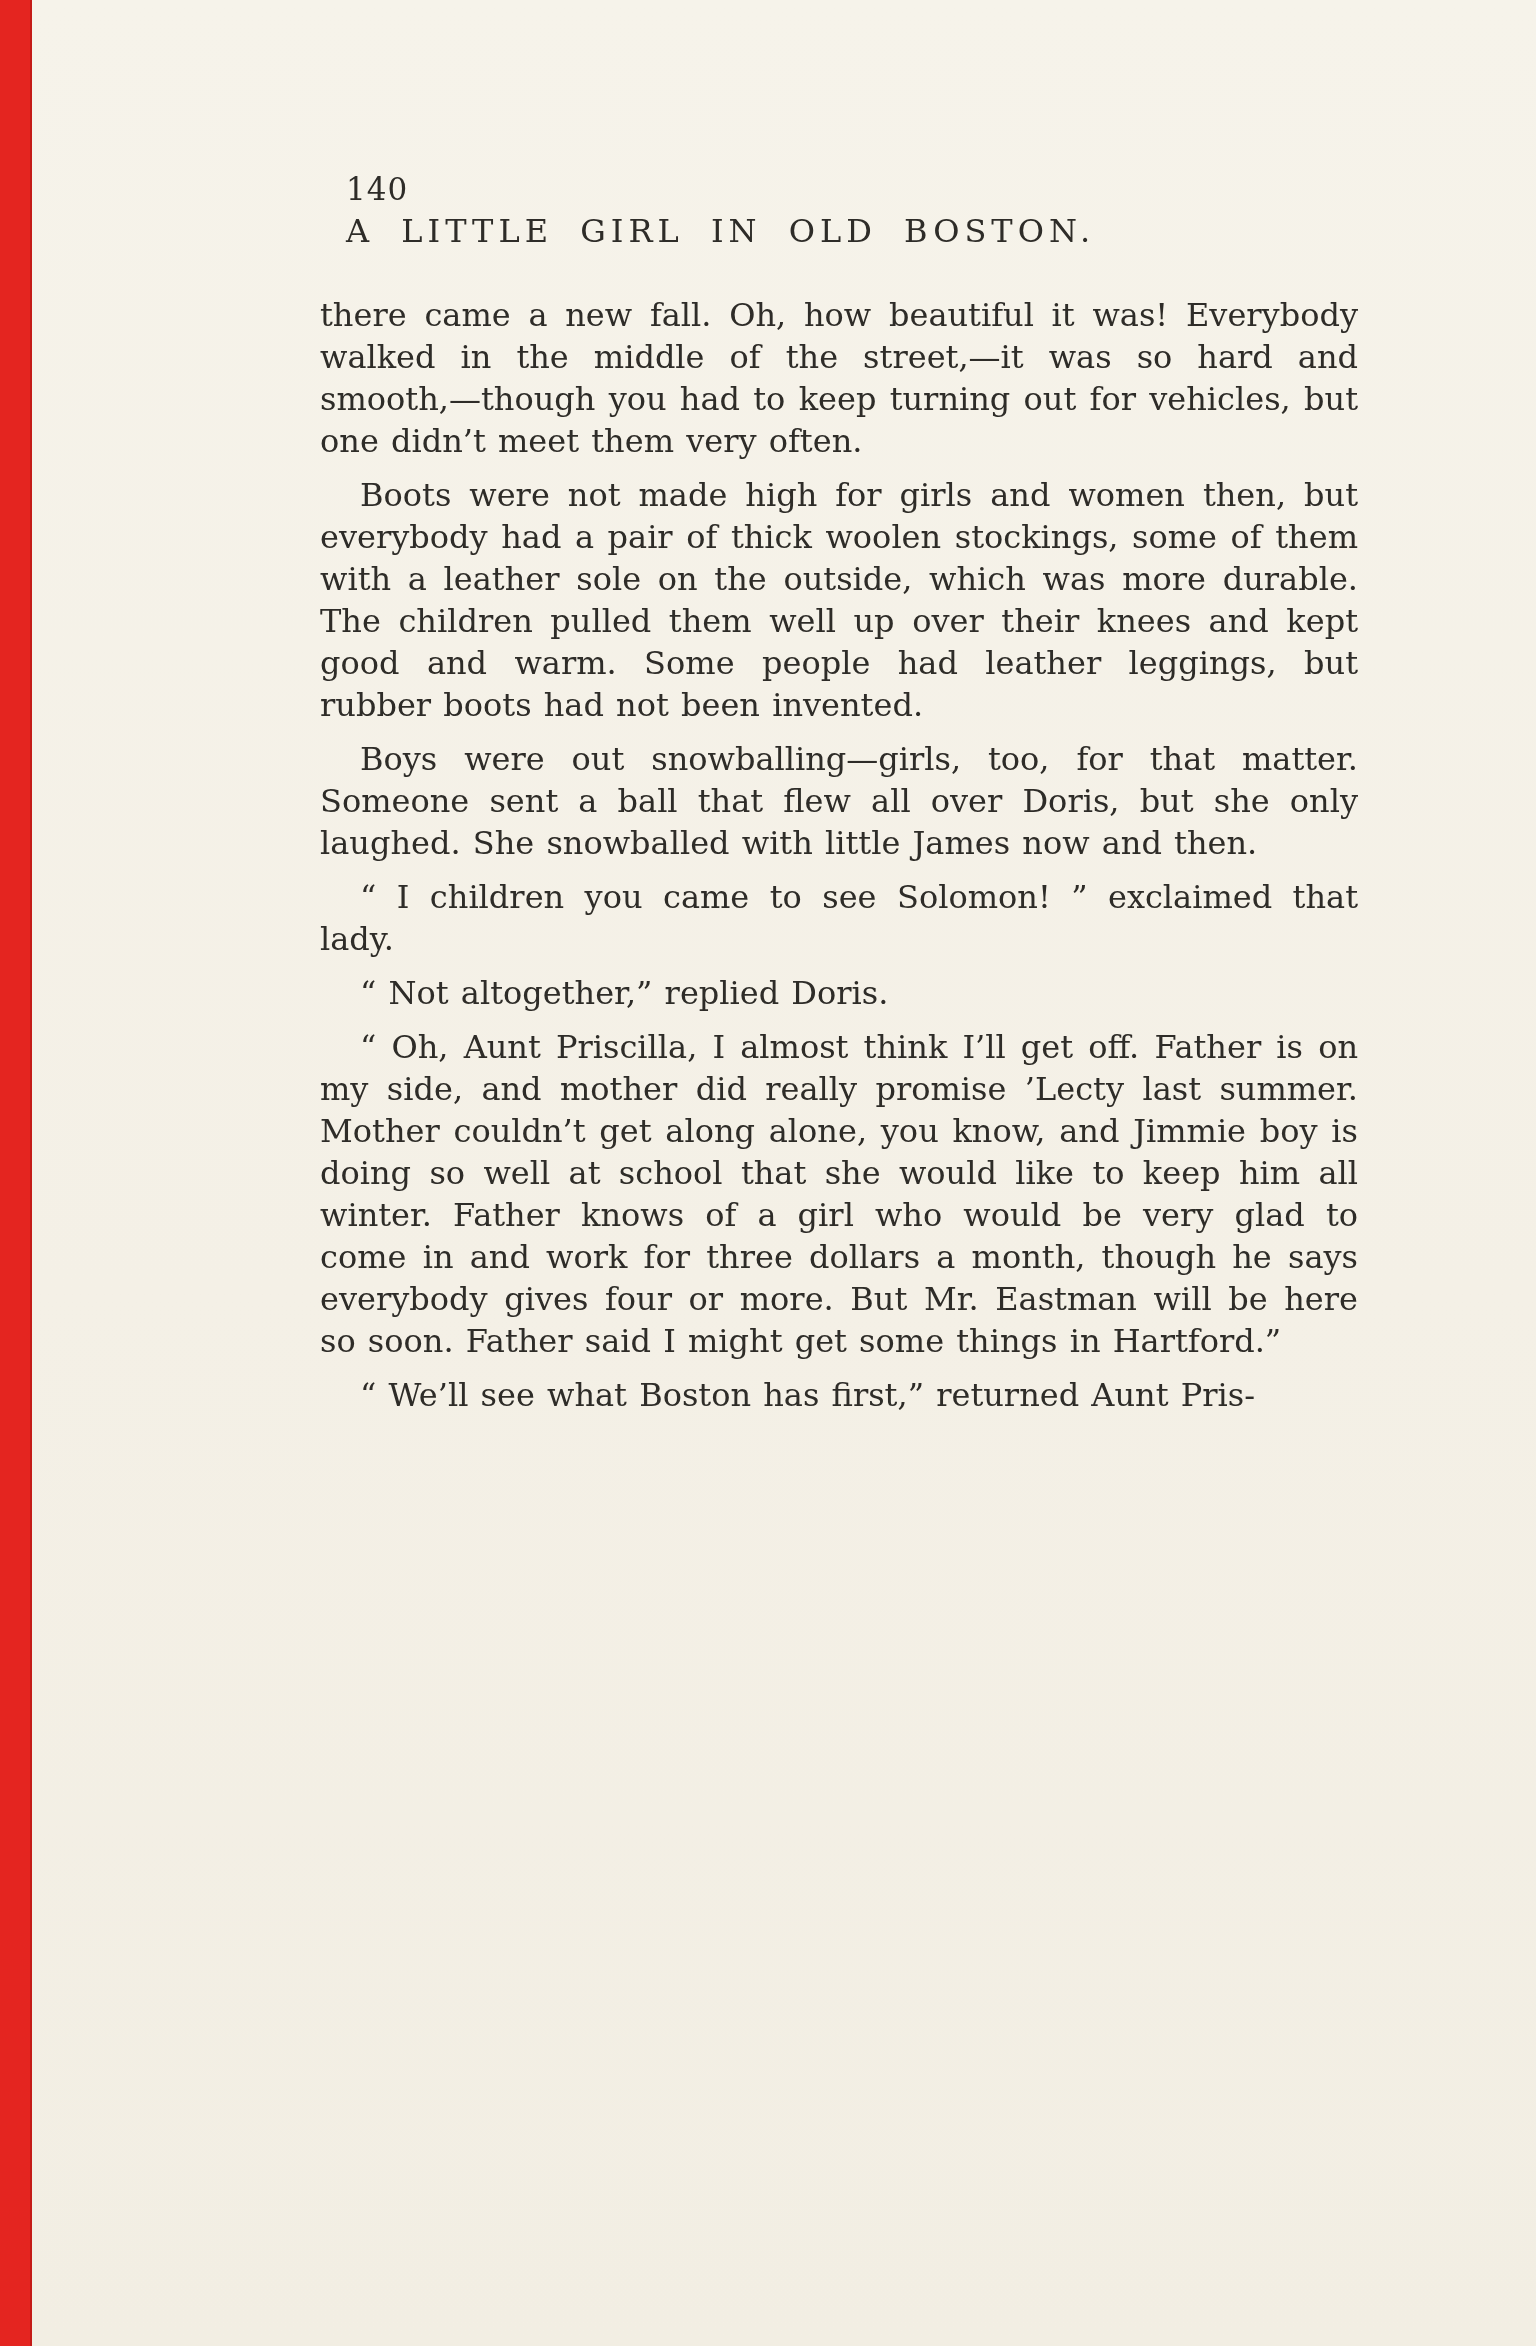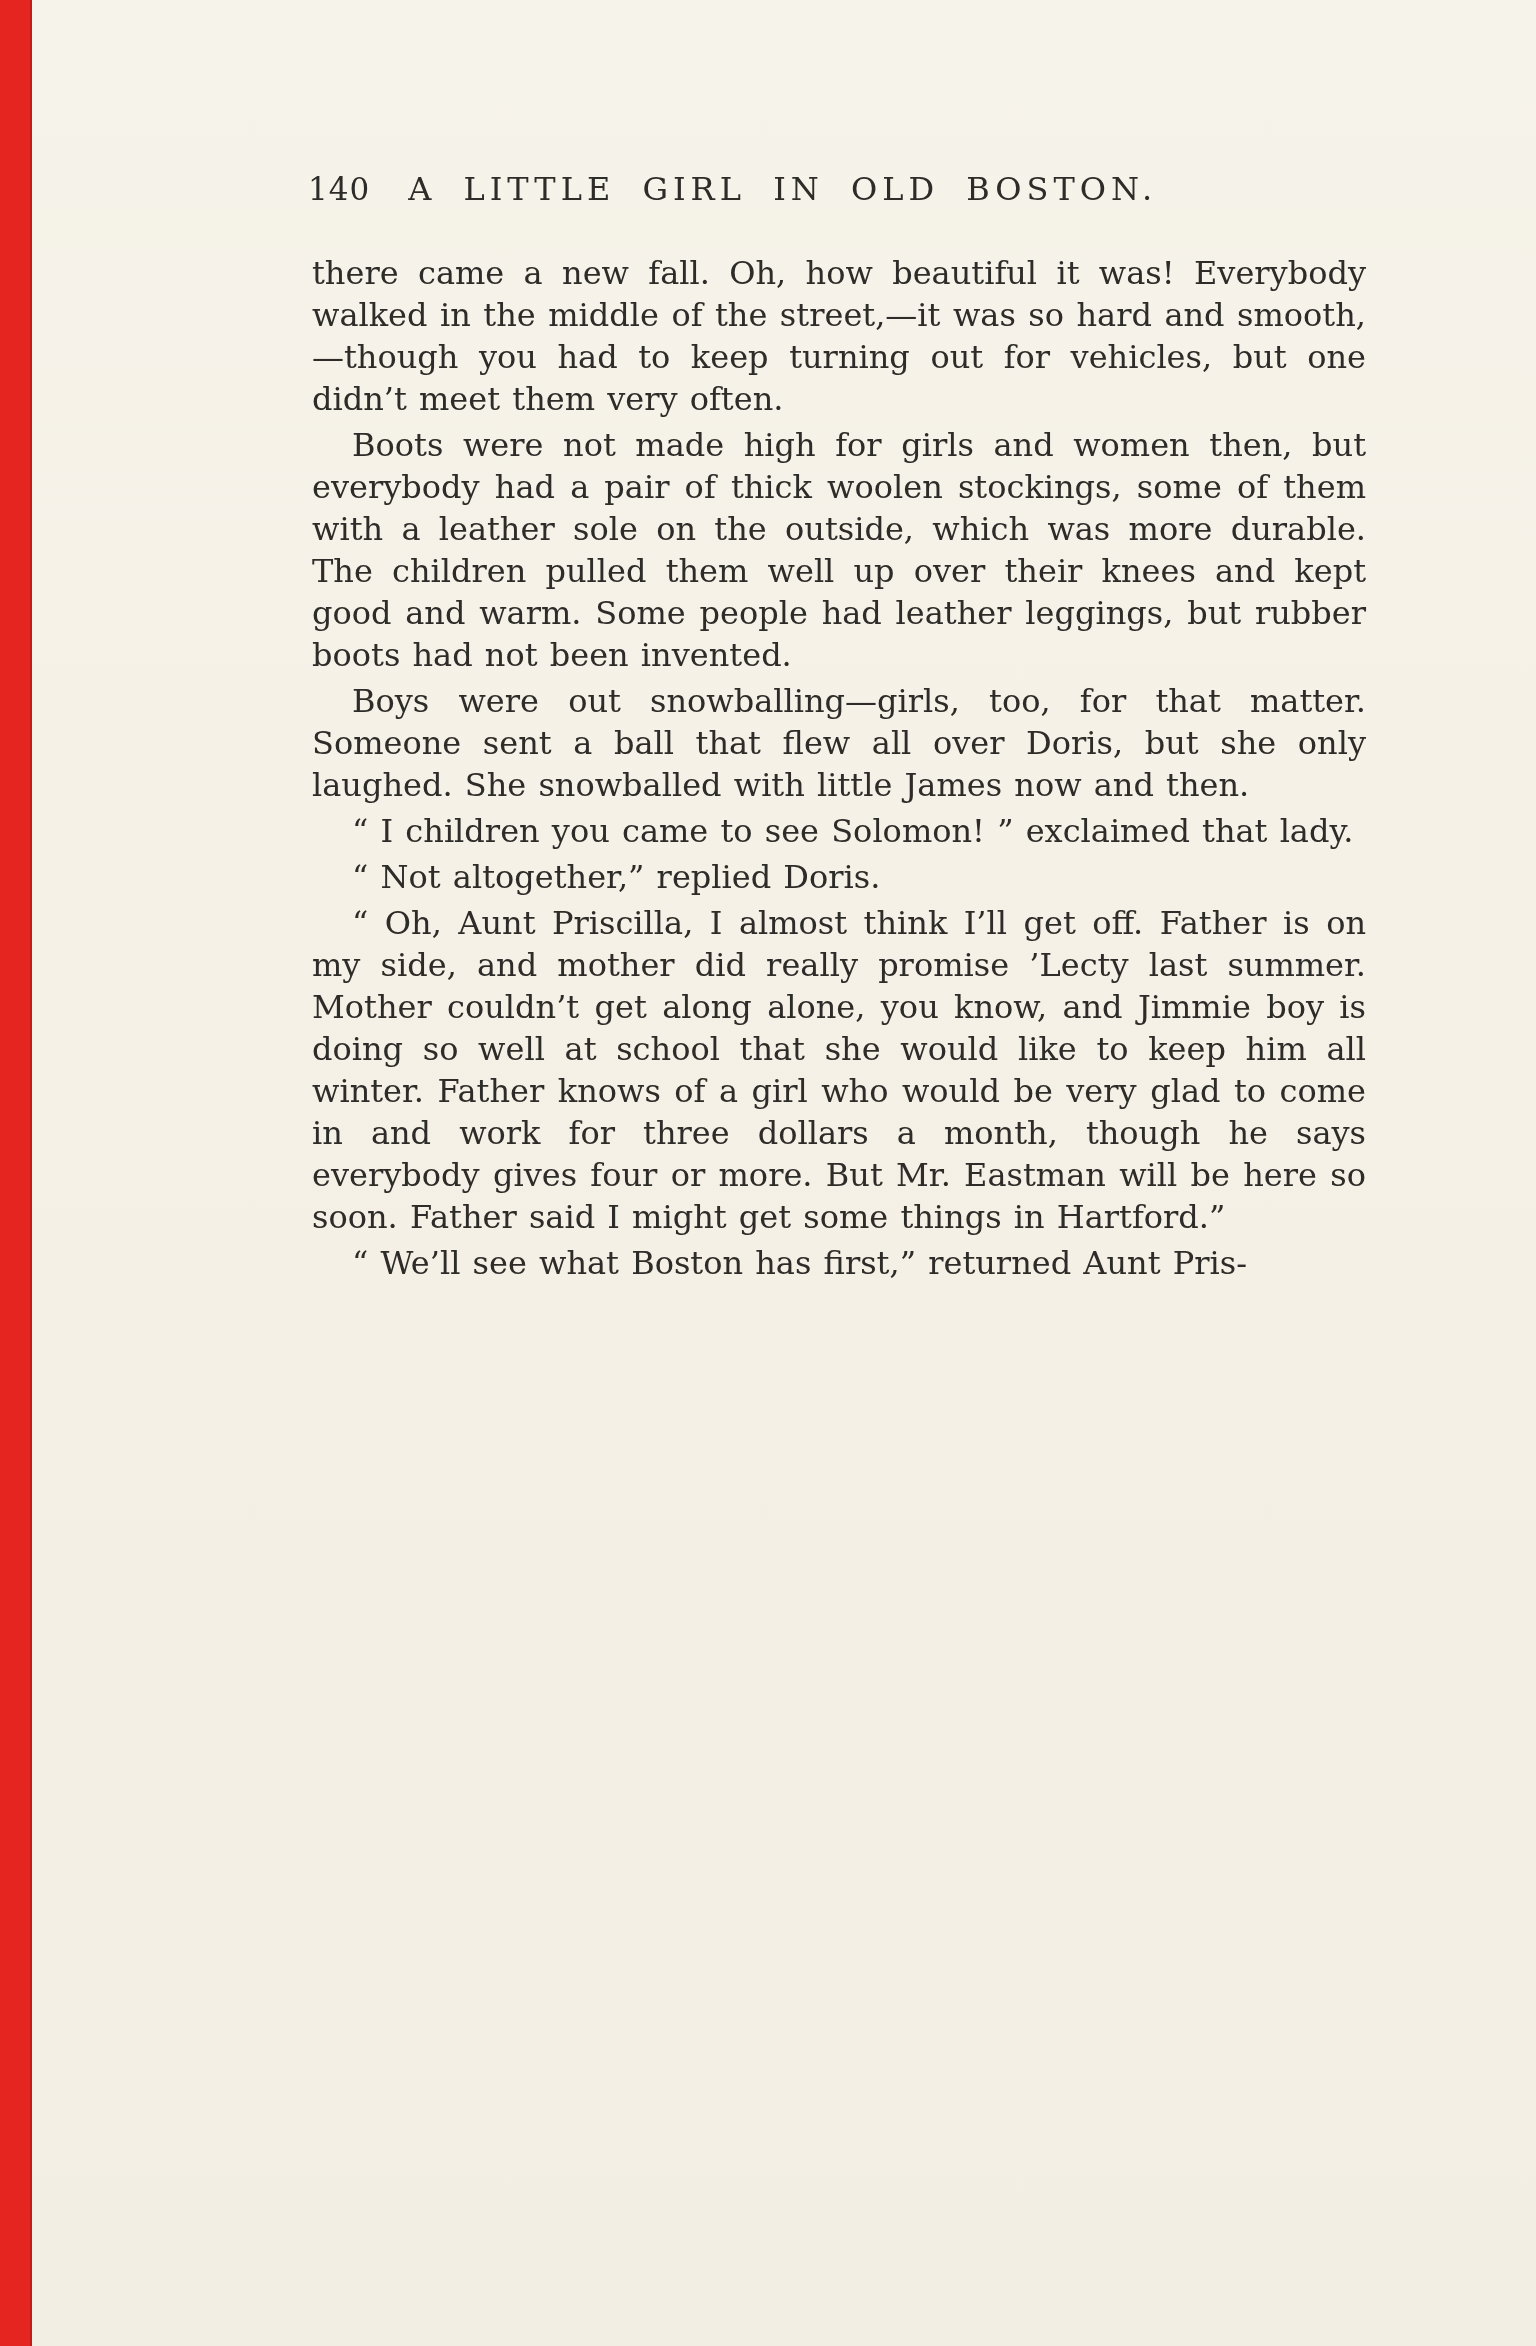--- a/index.html
+++ b/index.html
@@ -30,32 +30,33 @@
     width: 1062px;
     color: #2e2c28;
     font-size: 32px;
     line-height: 42px;
   }
   .header {
     display: flex;
     align-items: baseline;
     margin-bottom: 42px;
     white-space: nowrap;
+    flex-direction: column;
   }
   .page-number {
     font-size: 31px;
     letter-spacing: 1px;
   }
   .running-title {
     margin-left: 38px;
     letter-spacing: 5px;
     word-spacing: 12px;
   }
   p.body-para {
-    margin: 4px;
+    margin: 12px;
     text-align: justify;
     text-indent: 40px;
     word-spacing: 2px;
   }
   p.body-para.no-indent {
     text-indent: 0;
   }
   .italic {
   }
 </style>

